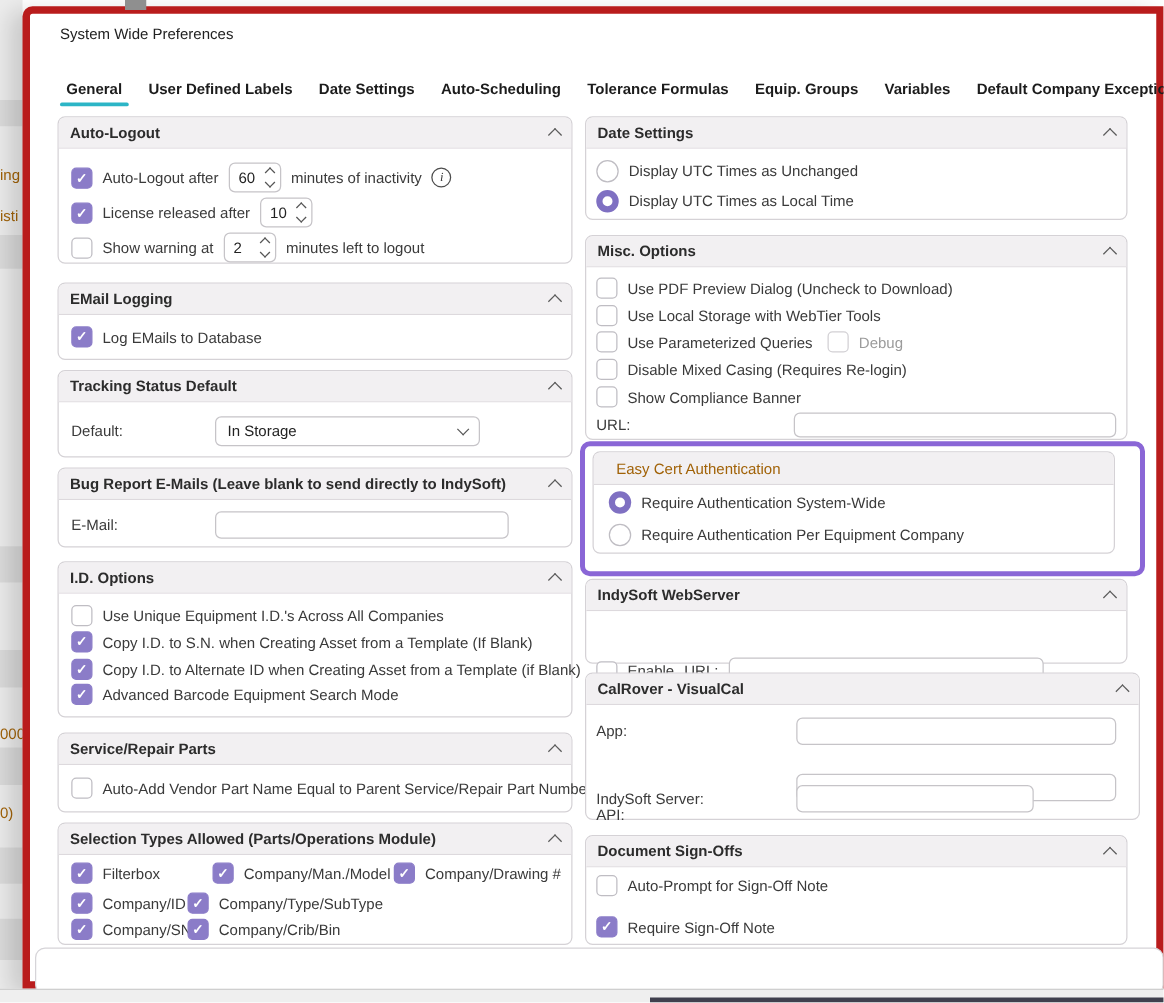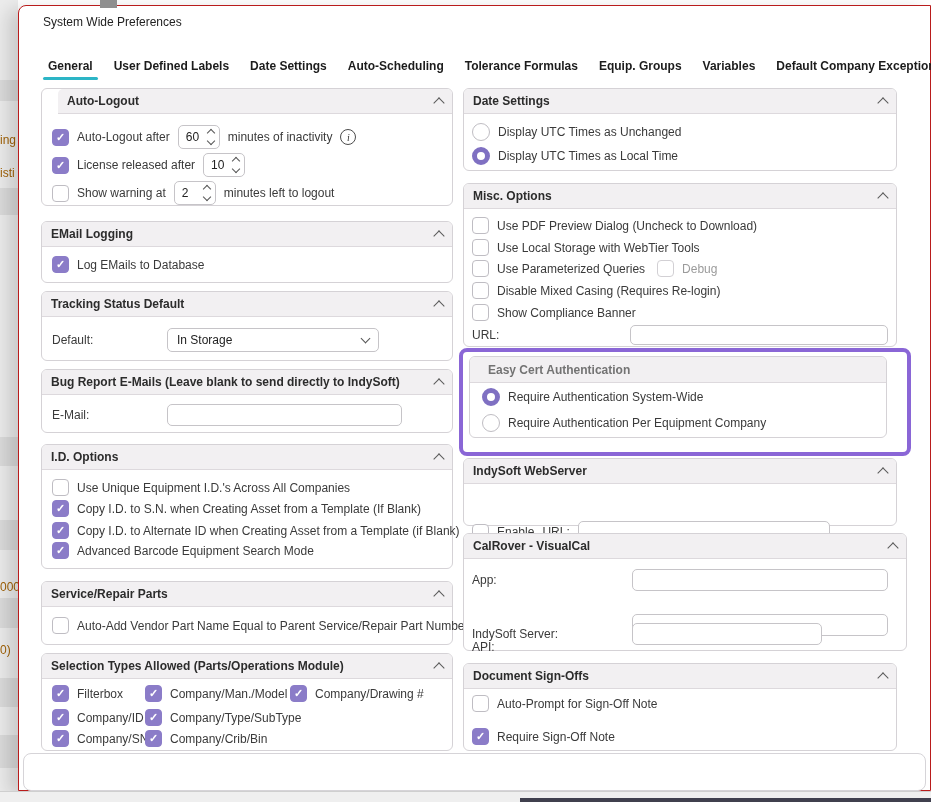--- a/index.html
+++ b/index.html
@@ -7,21 +7,21 @@
 
   
   .bg-strip{position:absolute;left:0;top:0;width:18px;height:802px;background:#ececec;overflow:hidden;}
   .bg-stripe{position:absolute;left:0;width:18px;background:#dbdbdb;}
   .bg-frag{position:absolute;left:0;font-size:12px;color:#a16207;white-space:nowrap;}
   .bg-top-block{position:absolute;left:100px;top:0;width:17px;height:8px;background:#8f8f8f;z-index:6;}
   .bottom-bar{position:absolute;left:0;top:791px;width:931px;height:11px;background:#efefef;border-top:1px solid #cfcfcf;z-index:5;}
   .bottom-dark{position:absolute;left:520px;top:6px;width:411px;height:5px;background:#40404e;}
 
   
-  .dialog{position:absolute;left:18px;top:5px;width:913px;height:786px;background:#fff;border:1px solid #b91c1c;border-radius:8px 0 0 0;box-shadow:-10px 4px 18px rgba(0,0,0,.15);box-sizing:border-box;z-index:2;}
+  .dialog{position:absolute;left:18px;top:5px;width:913px;height:786px;background:#fff;border:6px solid #b91c1c;border-radius:8px 0 0 0;box-shadow:-10px 4px 18px rgba(0,0,0,.15);box-sizing:border-box;z-index:2;}
   .dlg-title{position:absolute;left:24px;top:9px;font-size:12px;color:#222;}
 
   
   .tabs{position:absolute;left:24px;top:53px;display:flex;gap:11px;font-size:12px;font-weight:600;color:#1c1c1c;white-space:nowrap;}
   .tab{padding:0 5px 7px 5px;position:relative;}
   .tab.active::after{content:"";position:absolute;left:0;right:0;bottom:0;height:3px;background:#2cb5c6;border-radius:2px;}
 
   
   .sec{position:absolute;background:#fff;border:1px solid #d5d2d6;border-radius:6px;box-sizing:border-box;}
   .sec-h{display:flex;align-items:center;height:24px;background:#f2f0f2;border-bottom:1px solid #ddd9dd;border-radius:5px 5px 0 0;padding:0 9px;font-size:12px;font-weight:700;color:#2c2c2c;white-space:nowrap;}
@@ -88,21 +88,21 @@
       <div class="tab">User Defined Labels</div>
       <div class="tab">Date Settings</div>
       <div class="tab">Auto-Scheduling</div>
       <div class="tab">Tolerance Formulas</div>
       <div class="tab">Equip. Groups</div>
       <div class="tab">Variables</div>
       <div class="tab">Default Company Exceptions</div>
 
     </div>
 
-    <div class="sec" style="left:22px;top:82px;width:412px;height:118px;padding-left:16px;">
+    <div class="sec" style="left:22px;top:82px;width:412px;height:118px;">
       <div class="sec-h">
         <span>Auto-Logout</span>
         <span class="sp"></span>
           <span class="chev-up"></span>
       </div>
       <div class="row" style="left:10px;top:36px;">
         <span class="cb on"></span>
         <span>Auto-Logout after</span>
         <span class="spin">
           <span>60</span>
@@ -214,21 +214,21 @@
       </div>
     </div>
 
     <div class="sec" style="left:22px;top:647px;width:412px;height:98px;">
       <div class="sec-h">
         <span>Selection Types Allowed (Parts/Operations Module)</span>
         <span class="sp"></span>
           <span class="chev-up"></span>
       </div>
       <div class="row" style="left:10px;top:31px;gap:0;">
-        <span class="cell" style="width:93px;">
+        <span class="cell" style="width:113px;">
           <span class="cb on"></span>
           <span>Filterbox</span>
         </span>
         <span class="cell" style="width:145px;">
           <span class="cb on"></span>
           <span>Company/Man./Model #</span>
         </span>
         <span class="cell">
           <span class="cb on"></span>
           <span>Company/Drawing #</span>
@@ -300,21 +300,21 @@
         <span class="cb off"></span>
         <span>Show Compliance Banner</span>
       </div>
       <div class="row" style="left:8px;top:141px;">
         <span style="width:150px;">URL:</span>
         <input class="inp" style="width: 258px; height: 20px;" value="">
       </div>
     </div>
 
     <div class="sec" style="left:450px;top:350px;width:418px;height:82px;z-index:4;">
-      <div class="sec-h" style="height:25px;padding-left:18px;font-weight:700;color:#737373;align-items:center;">
+      <div class="sec-h" style="height:25px;padding-left:18px;font-weight:400;color:#a16207;align-items:center;">
         <span>Easy Cert Authentication</span>
       </div>
       <div class="row" style="left:12px;top:31px;">
         <span class="radio on"></span>
         <span>Require Authentication System-Wide</span>
       </div>
       <div class="row" style="left:12px;top:57px;">
         <span class="radio off"></span>
         <span>Require Authentication Per Equipment Company</span>
       </div>

